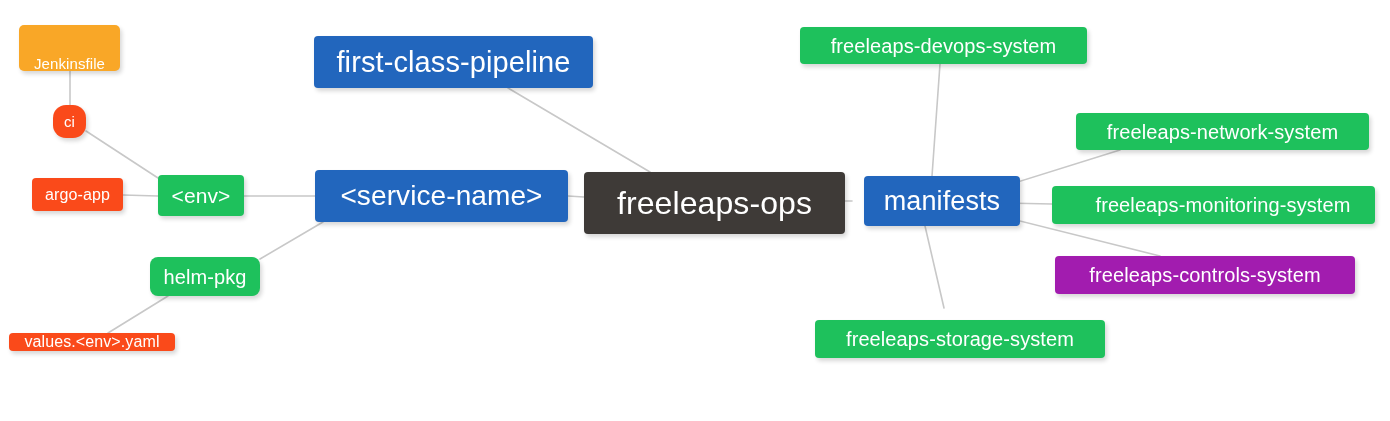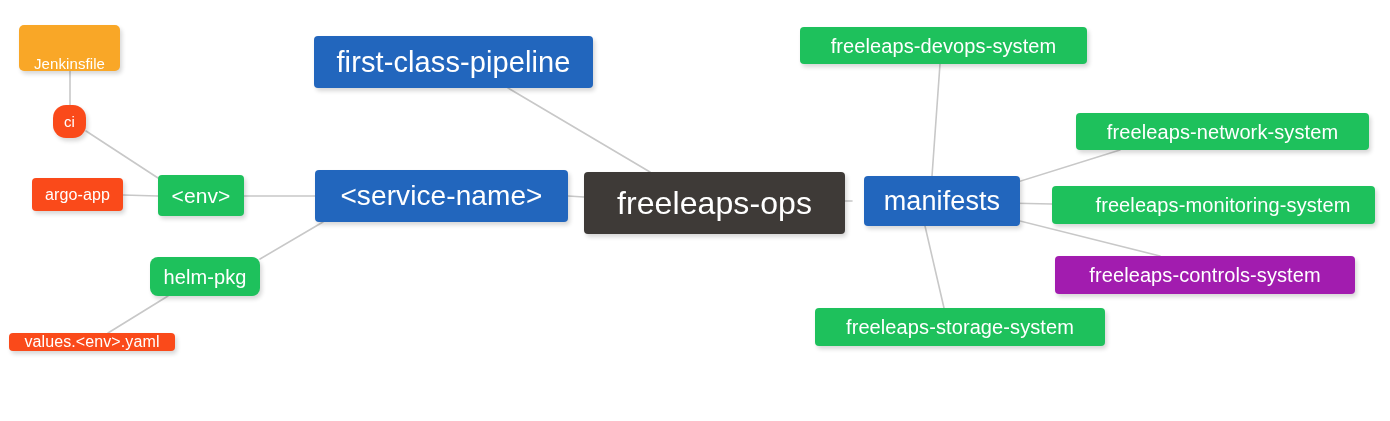--- a/index.html
+++ b/index.html
@@ -102,17 +102,17 @@
       </div>
       <div class="node" style="left: 1055px; top: 113px; width: 293px; height: 37px; background: rgb(30, 193, 92); font-size: 20px; border-radius: 4px; margin-left: 21px;">
         <span class="node-label">freeleaps-network-system</span>
       </div>
       <div class="node" style="left: 1052px; top: 186px; width: 323px; height: 38px; background: rgb(30, 193, 92); font-size: 20px; border-radius: 4px; padding-left: 19px;">
         <span class="node-label">freeleaps-monitoring-system</span>
       </div>
       <div class="node" style="left: 1055px; top: 256px; width: 300px; height: 38px; background: #a21caf; font-size: 20px; border-radius: 4px;">
         <span class="node-label">freeleaps-controls-system</span>
       </div>
-      <div class="node" style="left: 815px; top: 308px; width: 290px; height: 38px; background: rgb(30, 193, 92); font-size: 20px; border-radius: 4px;">
+      <div class="node" style="left: 815px; top: 320px; width: 290px; height: 38px; background: rgb(30, 193, 92); font-size: 20px; border-radius: 4px;">
         <span class="node-label">freeleaps-storage-system</span>
       </div>
     </div>
 </div>
 
 </body></html>

